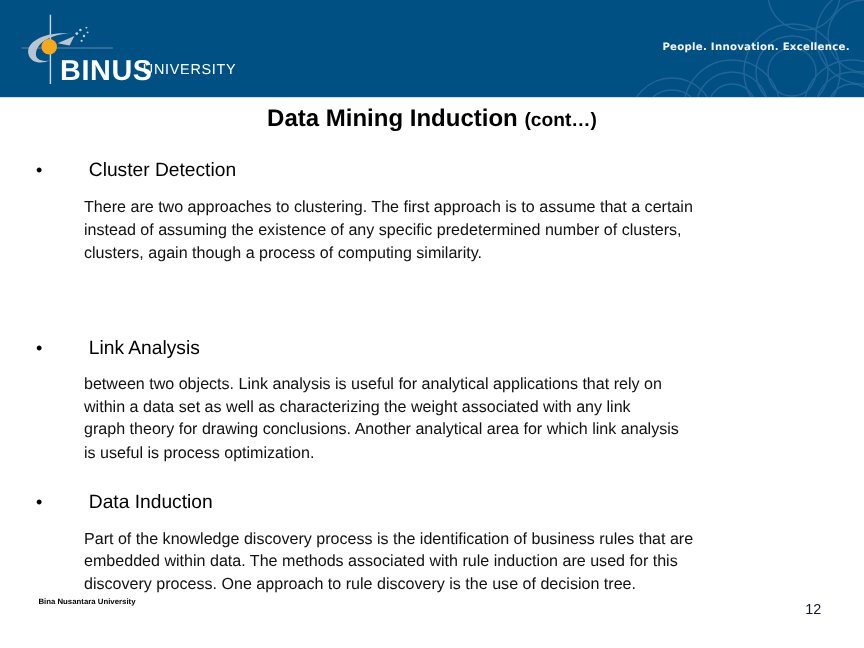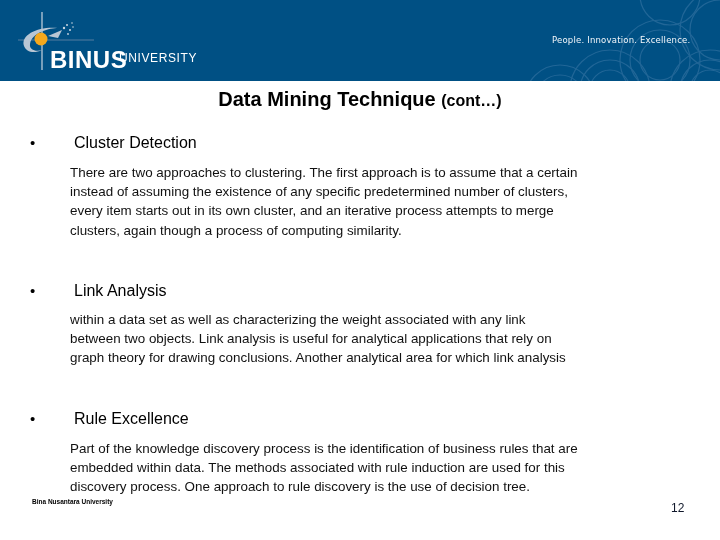--- a/index.html
+++ b/index.html
@@ -17,21 +17,21 @@
       font-family: "Liberation Sans", sans-serif; font-weight: bold;
       font-size: 24px; color: #ffffff; letter-spacing: 0.5px;
     }
     .logo-univ {
       position: absolute; left: 119px; top: 51px;
       font-family: "Liberation Sans", sans-serif; font-weight: normal;
       font-size: 12px; color: #ffffff; letter-spacing: 0.6px;
     }
     .tagline {
       position: absolute; left: 552px; top: 35px;
-      font-family: "DejaVu Sans", sans-serif; font-weight: normal;
+      font-family: "DejaVu Sans", sans-serif; font-weight: bold;
       font-size: 8.5px; color: #f2f6fa; letter-spacing: 0.2px;
     }
 
     .title {
       position: absolute; left: 0; top: 88px; width: 720px; text-align: center;
       font-weight: bold; font-size: 20px; color: #000;
     }
     .title .suffix { font-size: 16px; }
 
     .bullet-row { position: absolute; left: 30px; }
@@ -86,48 +86,48 @@
       <circle cx="54" cy="22" r="0.9" fill="#c8d4e0"></circle>
     <circle cx="58" cy="11" r="0.8" fill="#c8d4e0"></circle>
       <circle cx="59" cy="15" r="0.8" fill="#c8d4e0"></circle>
   </svg>
   <span class="logo-binus">BINUS</span>
   <span class="logo-univ">UNIVERSITY</span>
   <span class="tagline">People. Innovation. Excellence.</span>
 </div>
 
 <div class="title">
-  <span>Data Mining Technique</span>
+  <span>Data Mining Induction</span>
   <span class="suffix">(cont…)</span>
 </div>
 
 <div class="bullet-row" style="top:134px;">
   <span class="bullet-dot">•</span>
   <span class="bullet-head">Cluster Detection</span>
 </div>
 <div class="para" style="top:163px;">
   <span>There are two approaches to clustering. The first approach is to assume that a certain</span>
   <span>instead of assuming the existence of any specific predetermined number of clusters,</span>
-  <span>every item starts out in its own cluster, and an iterative process attempts to merge</span>
   <span>clusters, again though a process of computing similarity.</span>
 </div>
 
 <div class="bullet-row" style="top:282px;">
   <span class="bullet-dot">•</span>
   <span class="bullet-head">Link Analysis</span>
 </div>
 <div class="para" style="top:310px;">
+  <span>between two objects. Link analysis is useful for analytical applications that rely on</span>
   <span>within a data set as well as characterizing the weight associated with any link</span>
-  <span>between two objects. Link analysis is useful for analytical applications that rely on</span>
   <span>graph theory for drawing conclusions. Another analytical area for which link analysis</span>
+  <span>is useful is process optimization.</span>
 </div>
 
 <div class="bullet-row" style="top:410px;">
   <span class="bullet-dot">•</span>
-  <span class="bullet-head">Rule Excellence</span>
+  <span class="bullet-head">Data Induction</span>
 </div>
 <div class="para" style="top:439px;">
   <span>Part of the knowledge discovery process is the identification of business rules that are</span>
   <span>embedded within data. The methods associated with rule induction are used for this</span>
   <span>discovery process. One approach to rule discovery is the use of decision tree.</span>
 </div>
 
 <div class="footer-left">Bina Nusantara University</div>
 <div class="page-num">12</div>
 

